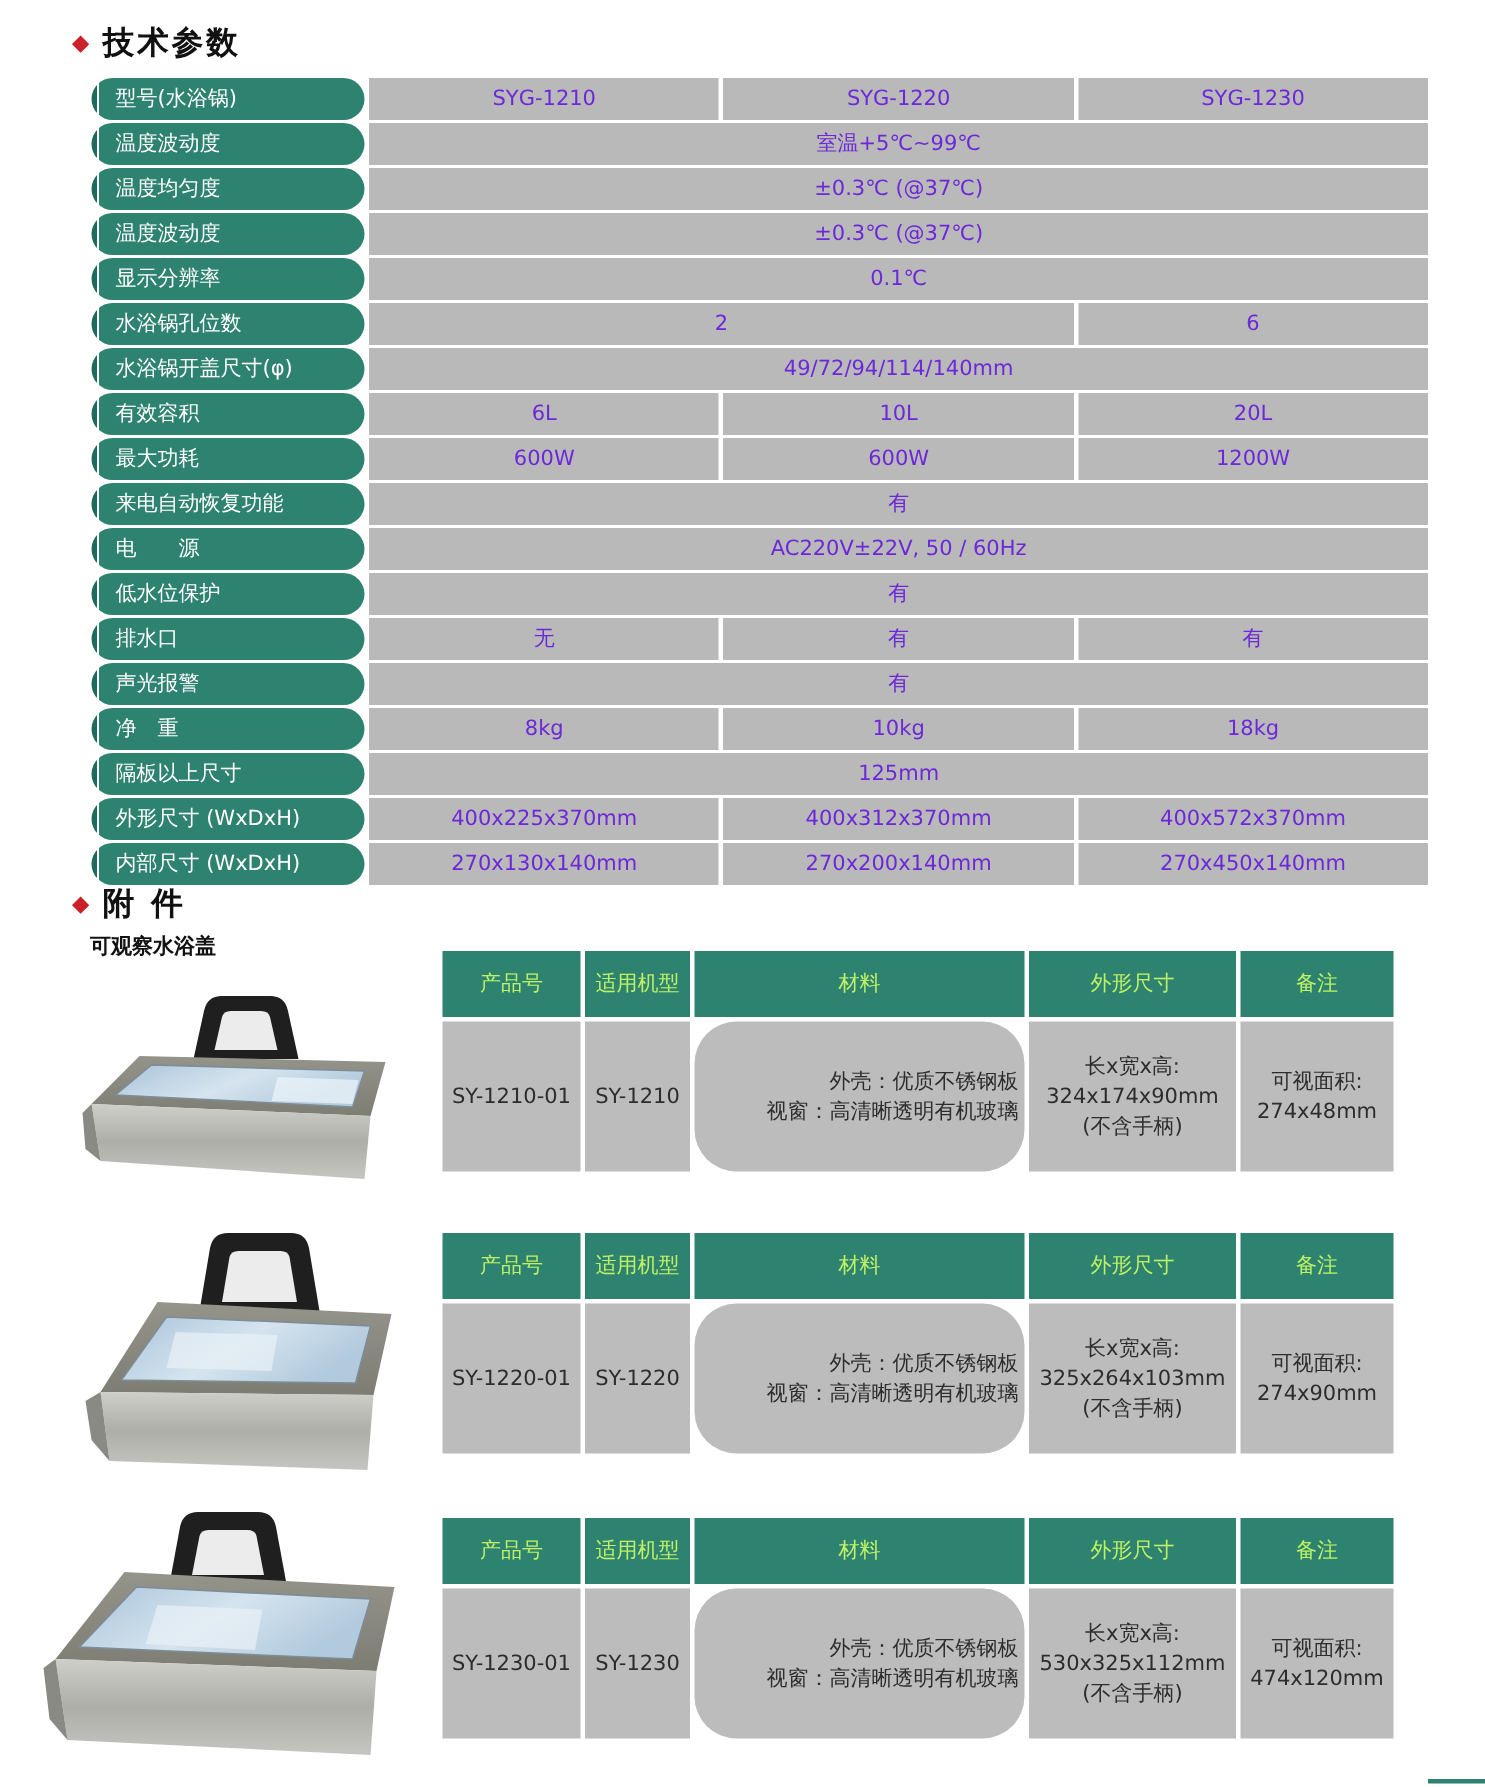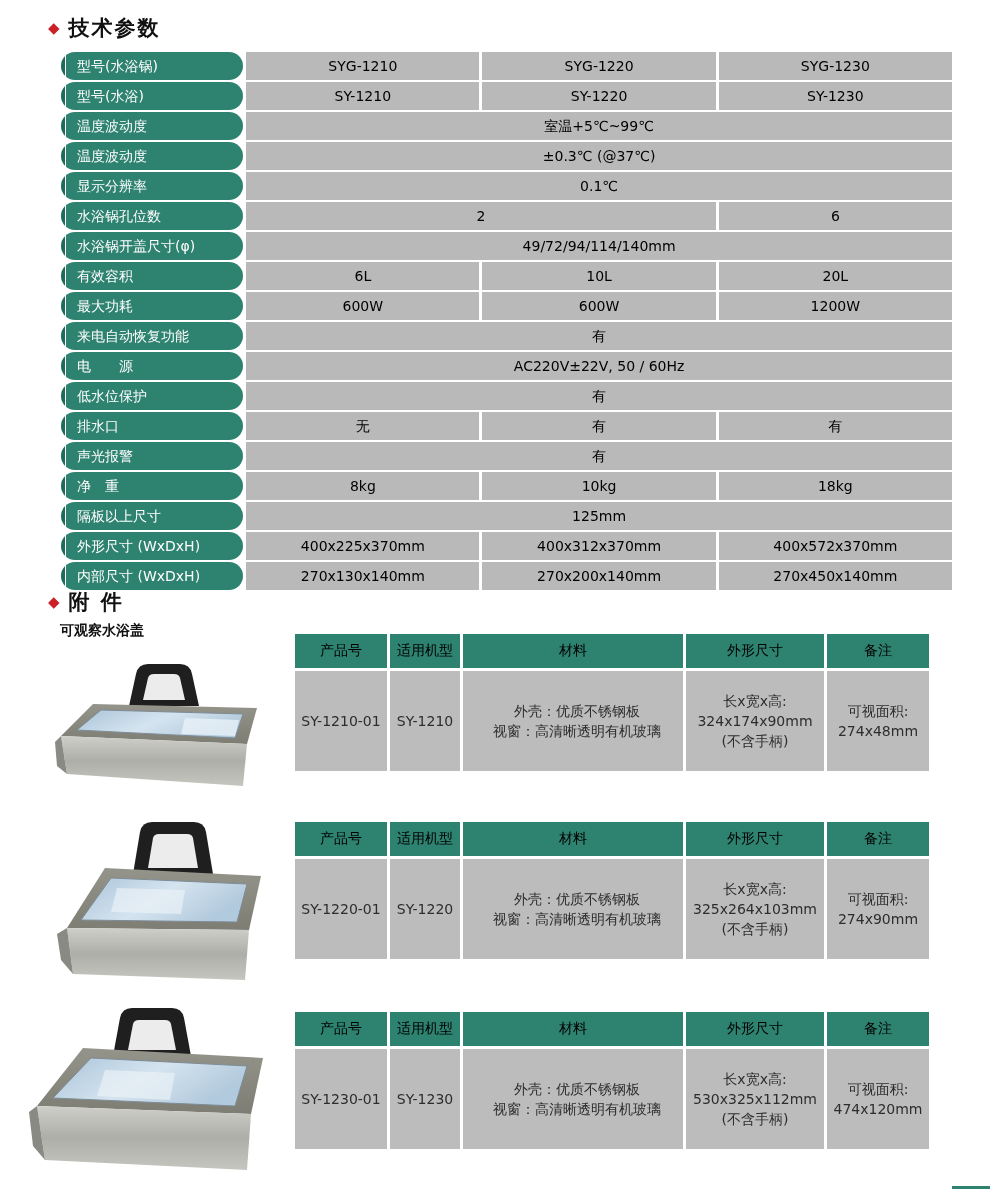--- a/index.html
+++ b/index.html
@@ -18,38 +18,38 @@
   .spec-table{
     position:absolute;left:58px;top:50px;width:897px;
     table-layout:fixed;border-spacing:3px 2px;background:#fff;
   }
   .spec-table th{
     background:linear-gradient(90deg,#1f6b5b 0 4px,#ffffff 4px 5px,#2e8270 5px);
     color:#fff;font-size:14px;font-weight:normal;text-align:left;
     padding:2px 6px 2px 16px;height:24px;line-height:18px;white-space:nowrap;border-radius:14px;
   }
   .spec-table td{
-    background:#b9b9b9;color:#000000;font-size:14px;text-align:center;
+    background:#b9b9b9;color:#6d28d9;font-size:14px;text-align:center;
     padding:2px 4px;height:24px;line-height:18px;
   }
 
   
   .acc-table{
     position:absolute;left:292px;width:640px;
     table-layout:fixed;border-spacing:3px 3px;background:#fff;
   }
   .acc-table th{
-    background:#2e8270;color:#000000;font-size:14px;font-weight:normal;
-    text-align:center;height:34px;padding:0 2px;font-family:Liberation Mono, monospace;
+    background:#2e8270;color:#bef264;font-size:14px;font-weight:normal;
+    text-align:center;height:44px;padding:0 2px;font-family:Liberation Mono, monospace;
   }
   .acc-table td{
     background:#bcbcbc;color:#2d2d2d;font-size:14px;text-align:center;
     height:96px;padding:2px 4px;line-height:20px;white-space:pre-line;
   }
-  .acc-table td.left{text-align:center;padding-left:12px;}
+  .acc-table td.left{text-align:right;padding-left:12px;border-radius:28px;}
 
   .photo{position:absolute;}
   .footer-accent{position:absolute;right:0;bottom:2px;width:38px;height:3px;background:#2e8270;}
 </style>
 </head>
 <body>
 
 <svg width="0" height="0" style="position:absolute">
   <defs>
     <linearGradient id="gTop" x1="0" y1="0" x2="0" y2="1">
@@ -82,28 +82,26 @@
       <col style="width:233px">
     </colgroup>
   <tbody>
       <tr>
         <th>型号(水浴锅)</th>
         <td>SYG-1210</td>
         <td>SYG-1220</td>
         <td>SYG-1230</td>
       </tr>
       <tr>
-        <th>型号(水浴)</th>
-        <td>SY-1210</td>
-        <td>SY-1220</td>
-        <td>SY-1230</td>
-      </tr>
-      <tr>
         <th>温度波动度</th>
         <td colspan="3">室温+5℃~99℃</td>
+      </tr>
+      <tr>
+        <th>温度均匀度</th>
+        <td colspan="3">±0.3℃ (@37℃)</td>
       </tr>
       <tr>
         <th>温度波动度</th>
         <td colspan="3">±0.3℃ (@37℃)</td>
       </tr>
       <tr>
         <th>显示分辨率</th>
         <td colspan="3">0.1℃</td>
       </tr>
       <tr>

